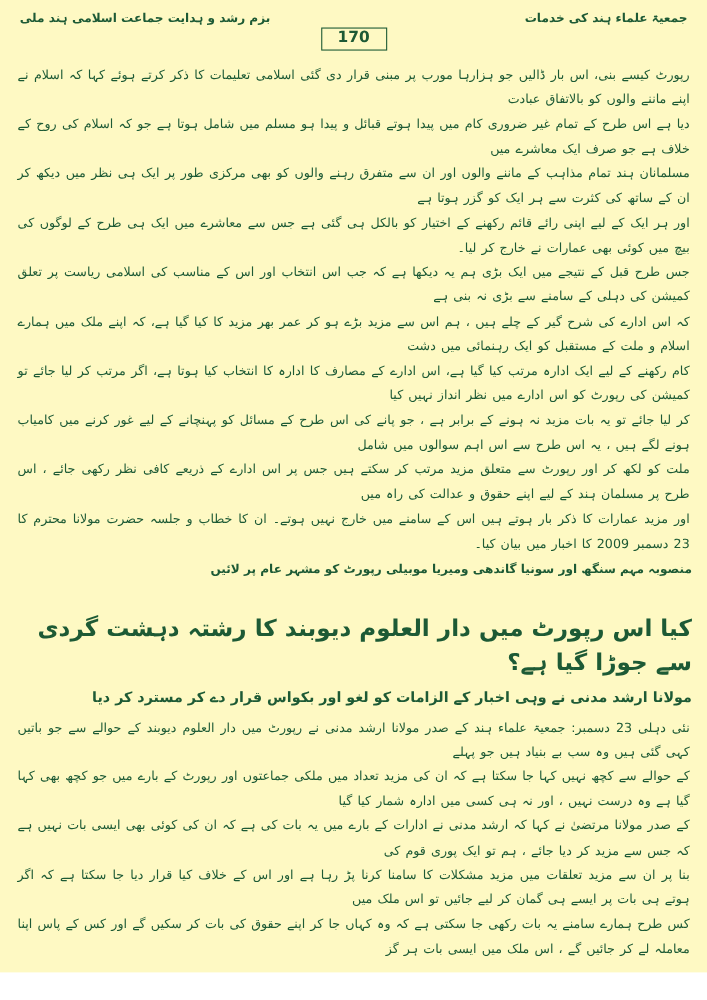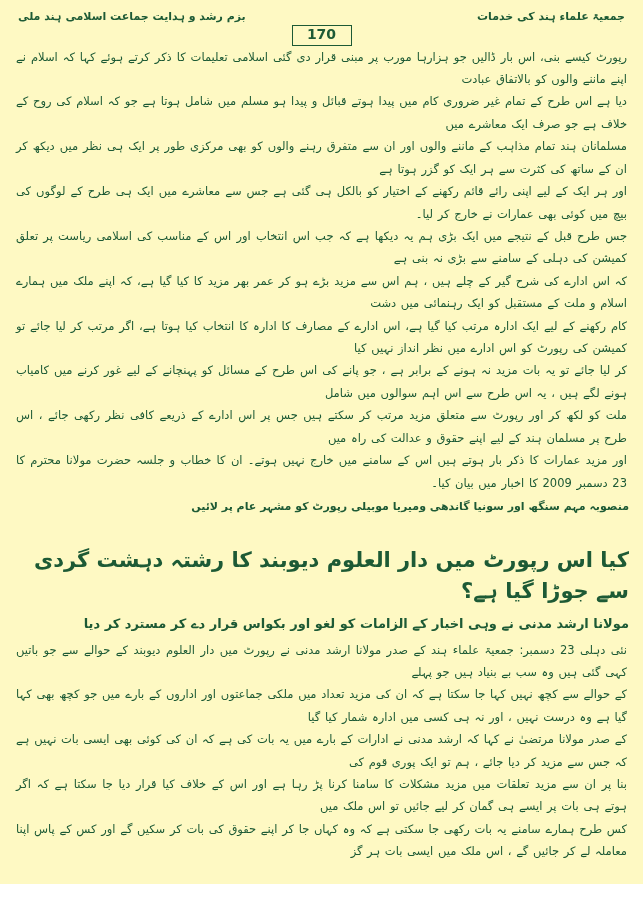--- a/index.html
+++ b/index.html
@@ -63,21 +63,21 @@
     font-size: 11.5px;
     line-height: 1.95;
     word-spacing: 1px;
     margin: 0;
   }
   .urdu-block p {
     margin: 0;
     padding: 0;
   }
   .para-top {
-    margin-top: 0;
+    margin-top: 11px;
     padding: 0 2px;
   }
   .para-mid {
     margin-top: 4px;
     padding: 0 2px;
   }
   .center-line {
     text-align: right;
     direction: rtl;
     font-size: 11px;
@@ -137,20 +137,20 @@
 
   <div class="center-line">منصوبہ مہم سنگھ اور سونیا گاندھی ومیریا موبیلی رپورٹ کو مشہر عام پر لائیں</div>
 
   <div class="headline-wrap">
     <div class="headline">کیا اس رپورٹ میں دار العلوم دیوبند کا رشتہ دہشت گردی سے جوڑا گیا ہے؟</div>
     <div class="subhead">مولانا ارشد مدنی نے وہی اخبار کے الزامات کو لغو اور بکواس قرار دے کر مسترد کر دیا</div>
   </div>
 
   <div class="urdu-block para-mid">
     <p>نئی دہلی 23 دسمبر: جمعیۃ علماء ہند کے صدر مولانا ارشد مدنی نے رپورٹ میں دار العلوم دیوبند کے حوالے سے جو باتیں کہی گئی ہیں وہ سب بے بنیاد ہیں جو پہلے</p>
-    <p>کے حوالے سے کچھ نہیں کہا جا سکتا ہے کہ ان کی مزید تعداد میں ملکی جماعتوں اور اداروں کے بارے میں جو کچھ بھی کہا گیا ہے وہ درست نہیں ، اور نہ ہی کسی میں ادارہ شمار کیا گیا</p>
+    <p>کے حوالے سے کچھ نہیں کہا جا سکتا ہے کہ ان کی مزید تعداد میں ملکی جماعتوں اور رپورٹ کے بارے میں جو کچھ بھی کہا گیا ہے وہ درست نہیں ، اور نہ ہی کسی میں ادارہ شمار کیا گیا</p>
     <p>کے صدر مولانا مرتضیٰ نے کہا کہ ارشد مدنی نے ادارات کے بارے میں یہ بات کی ہے کہ ان کی کوئی بھی ایسی بات نہیں ہے کہ جس سے مزید کر دیا جائے ، ہم تو ایک پوری قوم کی</p>
     <p>بنا پر ان سے مزید تعلقات میں مزید مشکلات کا سامنا کرنا پڑ رہا ہے اور اس کے خلاف کیا قرار دیا جا سکتا ہے کہ اگر ہوتے ہی بات پر ایسے ہی گمان کر لیے جائیں تو اس ملک میں</p>
     <p>کس طرح ہمارے سامنے یہ بات رکھی جا سکتی ہے کہ وہ کہاں جا کر اپنے حقوق کی بات کر سکیں گے اور کس کے پاس اپنا معاملہ لے کر جائیں گے ، اس ملک میں ایسی بات ہر گز</p>
 
   </div>
 
 </div>
 
 </body></html>

